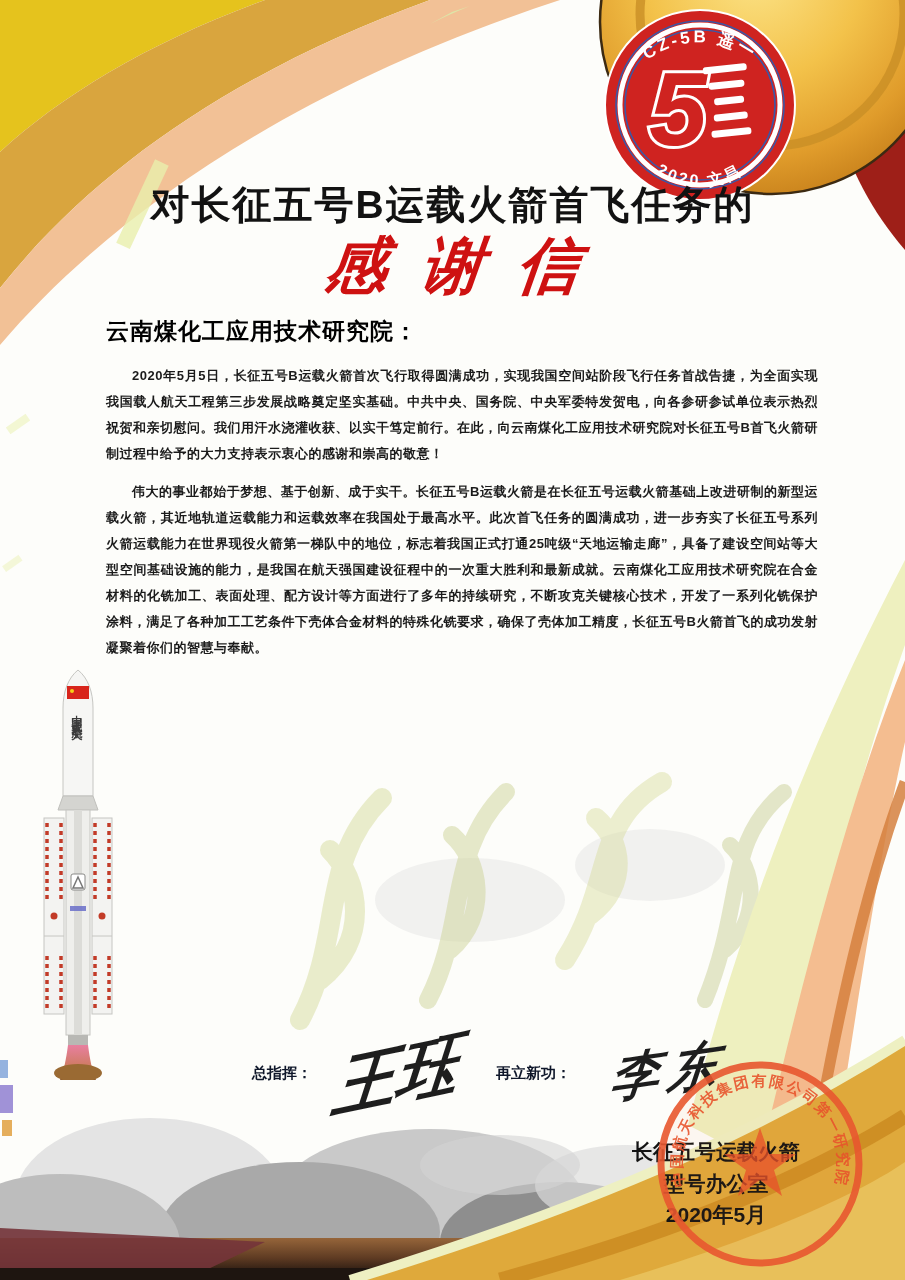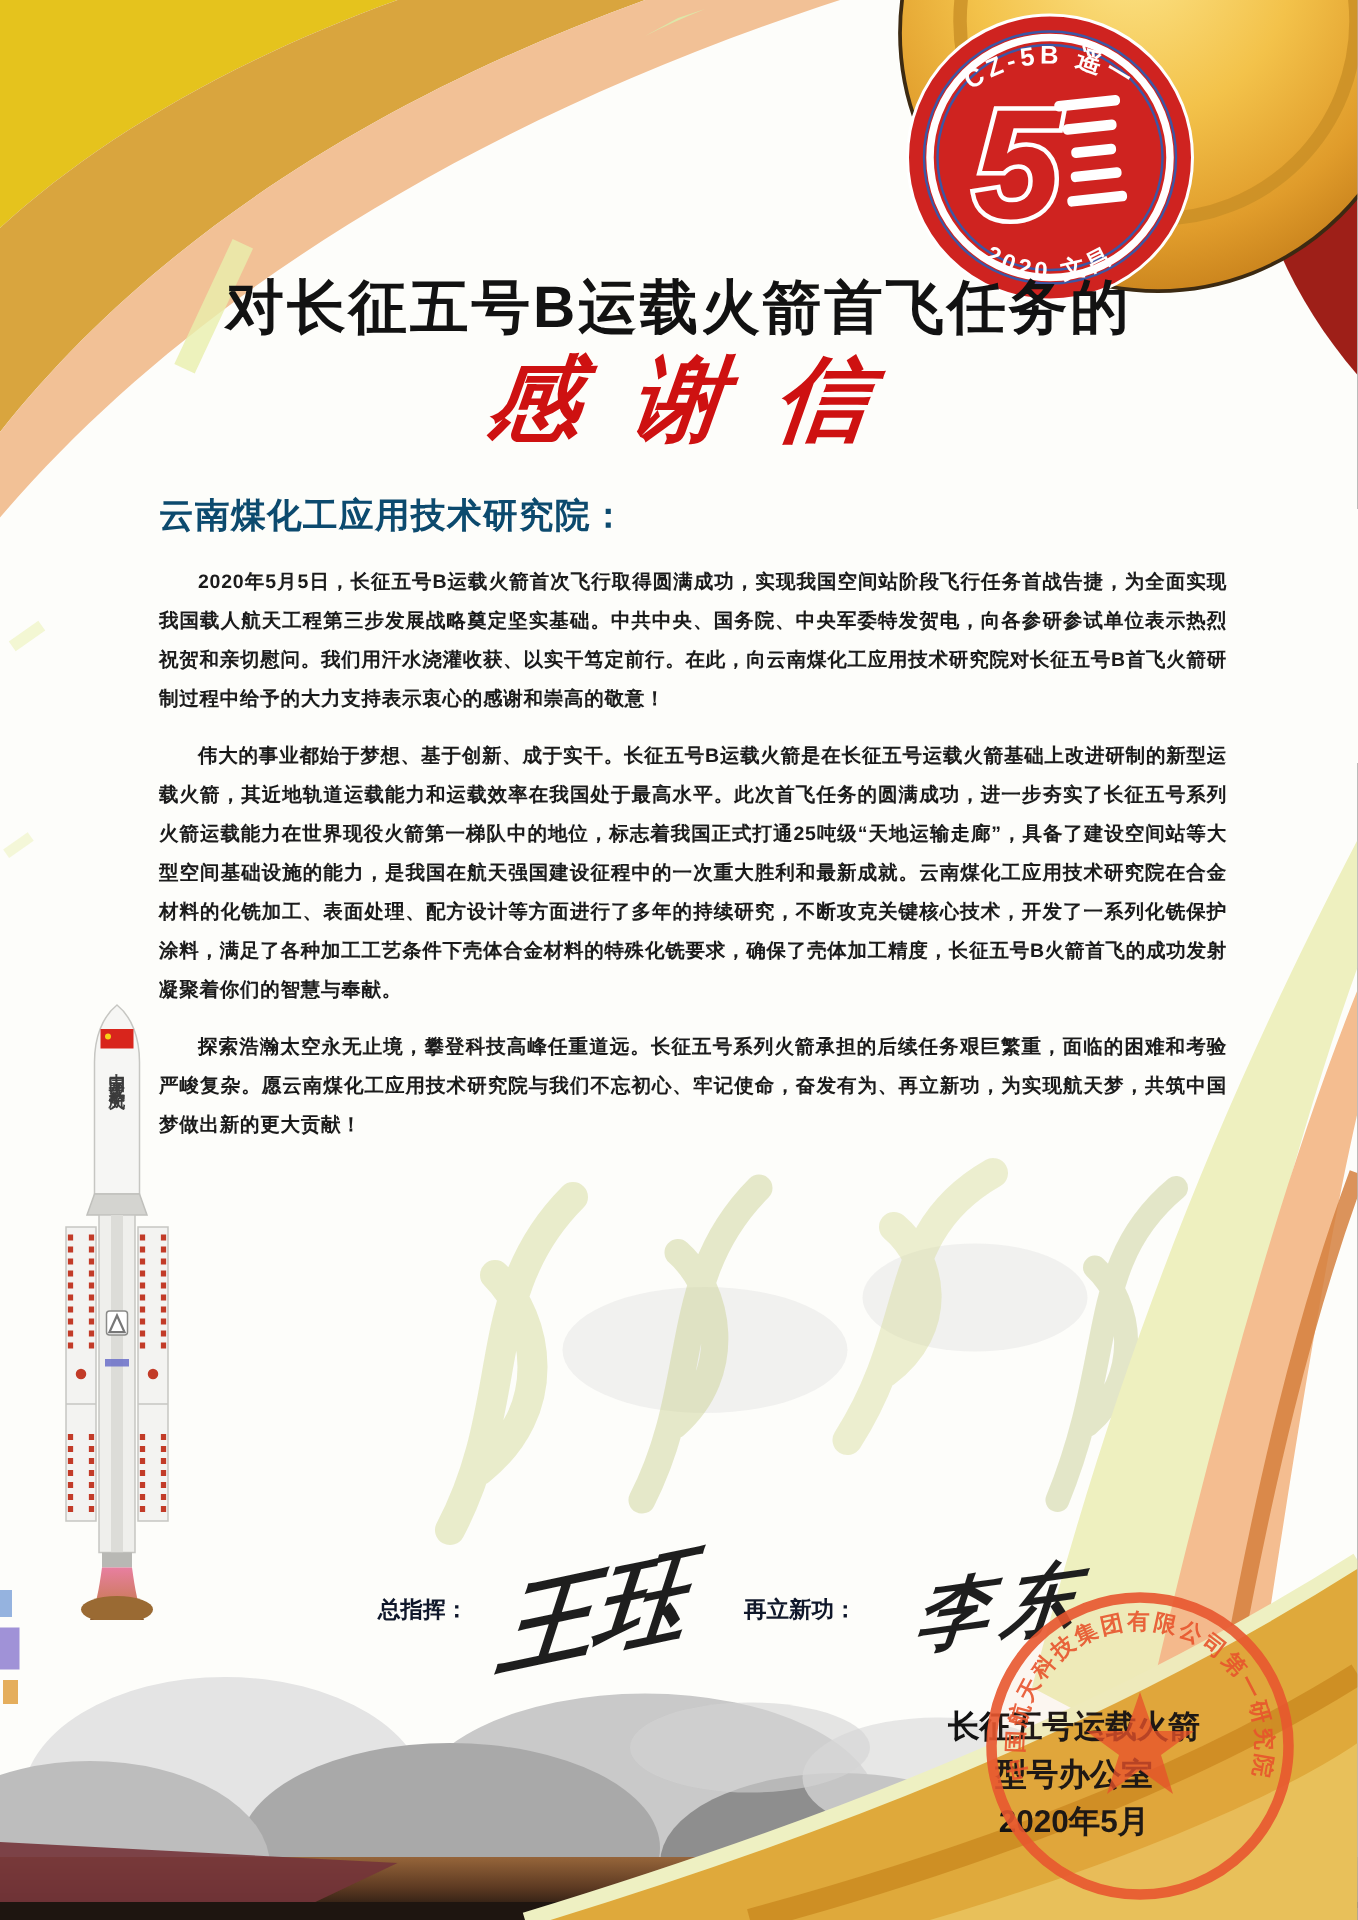--- a/index.html
+++ b/index.html
@@ -18,21 +18,21 @@
   .heading{
     position:absolute;top:224px;left:0;width:100%;text-align:center;
     font-size:62px;font-weight:800;color:#ce1111;
     letter-spacing:34px;text-indent:34px;
     transform:skewX(-6deg);font-style:italic;
   }
   .body-block{
     position:absolute;left:106px;top:316px;width:712px;color:#1b1b1b;
   }
   .salutation{
-    font-size:23px;font-weight:800;letter-spacing:1px;margin:12px 0 16px 0;color:#0c4a6e;
+    font-size:23px;font-weight:800;letter-spacing:1px;margin:0 0 16px 0;color:#000000;
   }
   .para{
     font-size:13px;line-height:2.0;text-indent:2em;font-weight:600;
     letter-spacing:.5px;margin:0 0 12px 0;text-align:justify;
   }
   .rocket-wrap{position:absolute;left:28px;top:668px;width:100px;height:412px;}
   .rocket-label{
     position:absolute;left:69px;top:706px;writing-mode:vertical-rl;
     font-size:11px;font-weight:700;letter-spacing:3px;color:#3b3b3b;
   }
@@ -194,21 +194,20 @@
   </div>
   <div class="rocket-label">中国载人航天</div>
 
   <div class="title">对长征五号B运载火箭首飞任务的</div>
   <div class="heading">感谢信</div>
 
   <div class="body-block">
     <div class="salutation">云南煤化工应用技术研究院：</div>
     <p class="para">2020年5月5日，长征五号B运载火箭首次飞行取得圆满成功，实现我国空间站阶段飞行任务首战告捷，为全面实现我国载人航天工程第三步发展战略奠定坚实基础。中共中央、国务院、中央军委特发贺电，向各参研参试单位表示热烈祝贺和亲切慰问。我们用汗水浇灌收获、以实干笃定前行。在此，向云南煤化工应用技术研究院对长征五号B首飞火箭研制过程中给予的大力支持表示衷心的感谢和崇高的敬意！</p>
     <p class="para">伟大的事业都始于梦想、基于创新、成于实干。长征五号B运载火箭是在长征五号运载火箭基础上改进研制的新型运载火箭，其近地轨道运载能力和运载效率在我国处于最高水平。此次首飞任务的圆满成功，进一步夯实了长征五号系列火箭运载能力在世界现役火箭第一梯队中的地位，标志着我国正式打通25吨级“天地运输走廊”，具备了建设空间站等大型空间基础设施的能力，是我国在航天强国建设征程中的一次重大胜利和最新成就。云南煤化工应用技术研究院在合金材料的化铣加工、表面处理、配方设计等方面进行了多年的持续研究，不断攻克关键核心技术，开发了一系列化铣保护涂料，满足了各种加工工艺条件下壳体合金材料的特殊化铣要求，确保了壳体加工精度，长征五号B火箭首飞的成功发射凝聚着你们的智慧与奉献。</p>
-    <p class="para">探索浩瀚太空永无止境，攀登科技高峰任重道远。长征五号系列火箭承担的后续任务艰巨繁重，面临的困难和考验严峻复杂。愿云南煤化工应用技术研究院与我们不忘初心、牢记使命，奋发有为、再立新功，为实现航天梦，共筑中国梦做出新的更大贡献！</p>
   </div>
 
   <div class="sig-row">
     <span class="sig-label cmd">总指挥：</span>
     <span class="sig-name cmd">王珏</span>
     <span class="sig-label des">再立新功：</span>
     <span class="sig-name des">李东</span>
   </div>
 
   <div class="closing">

